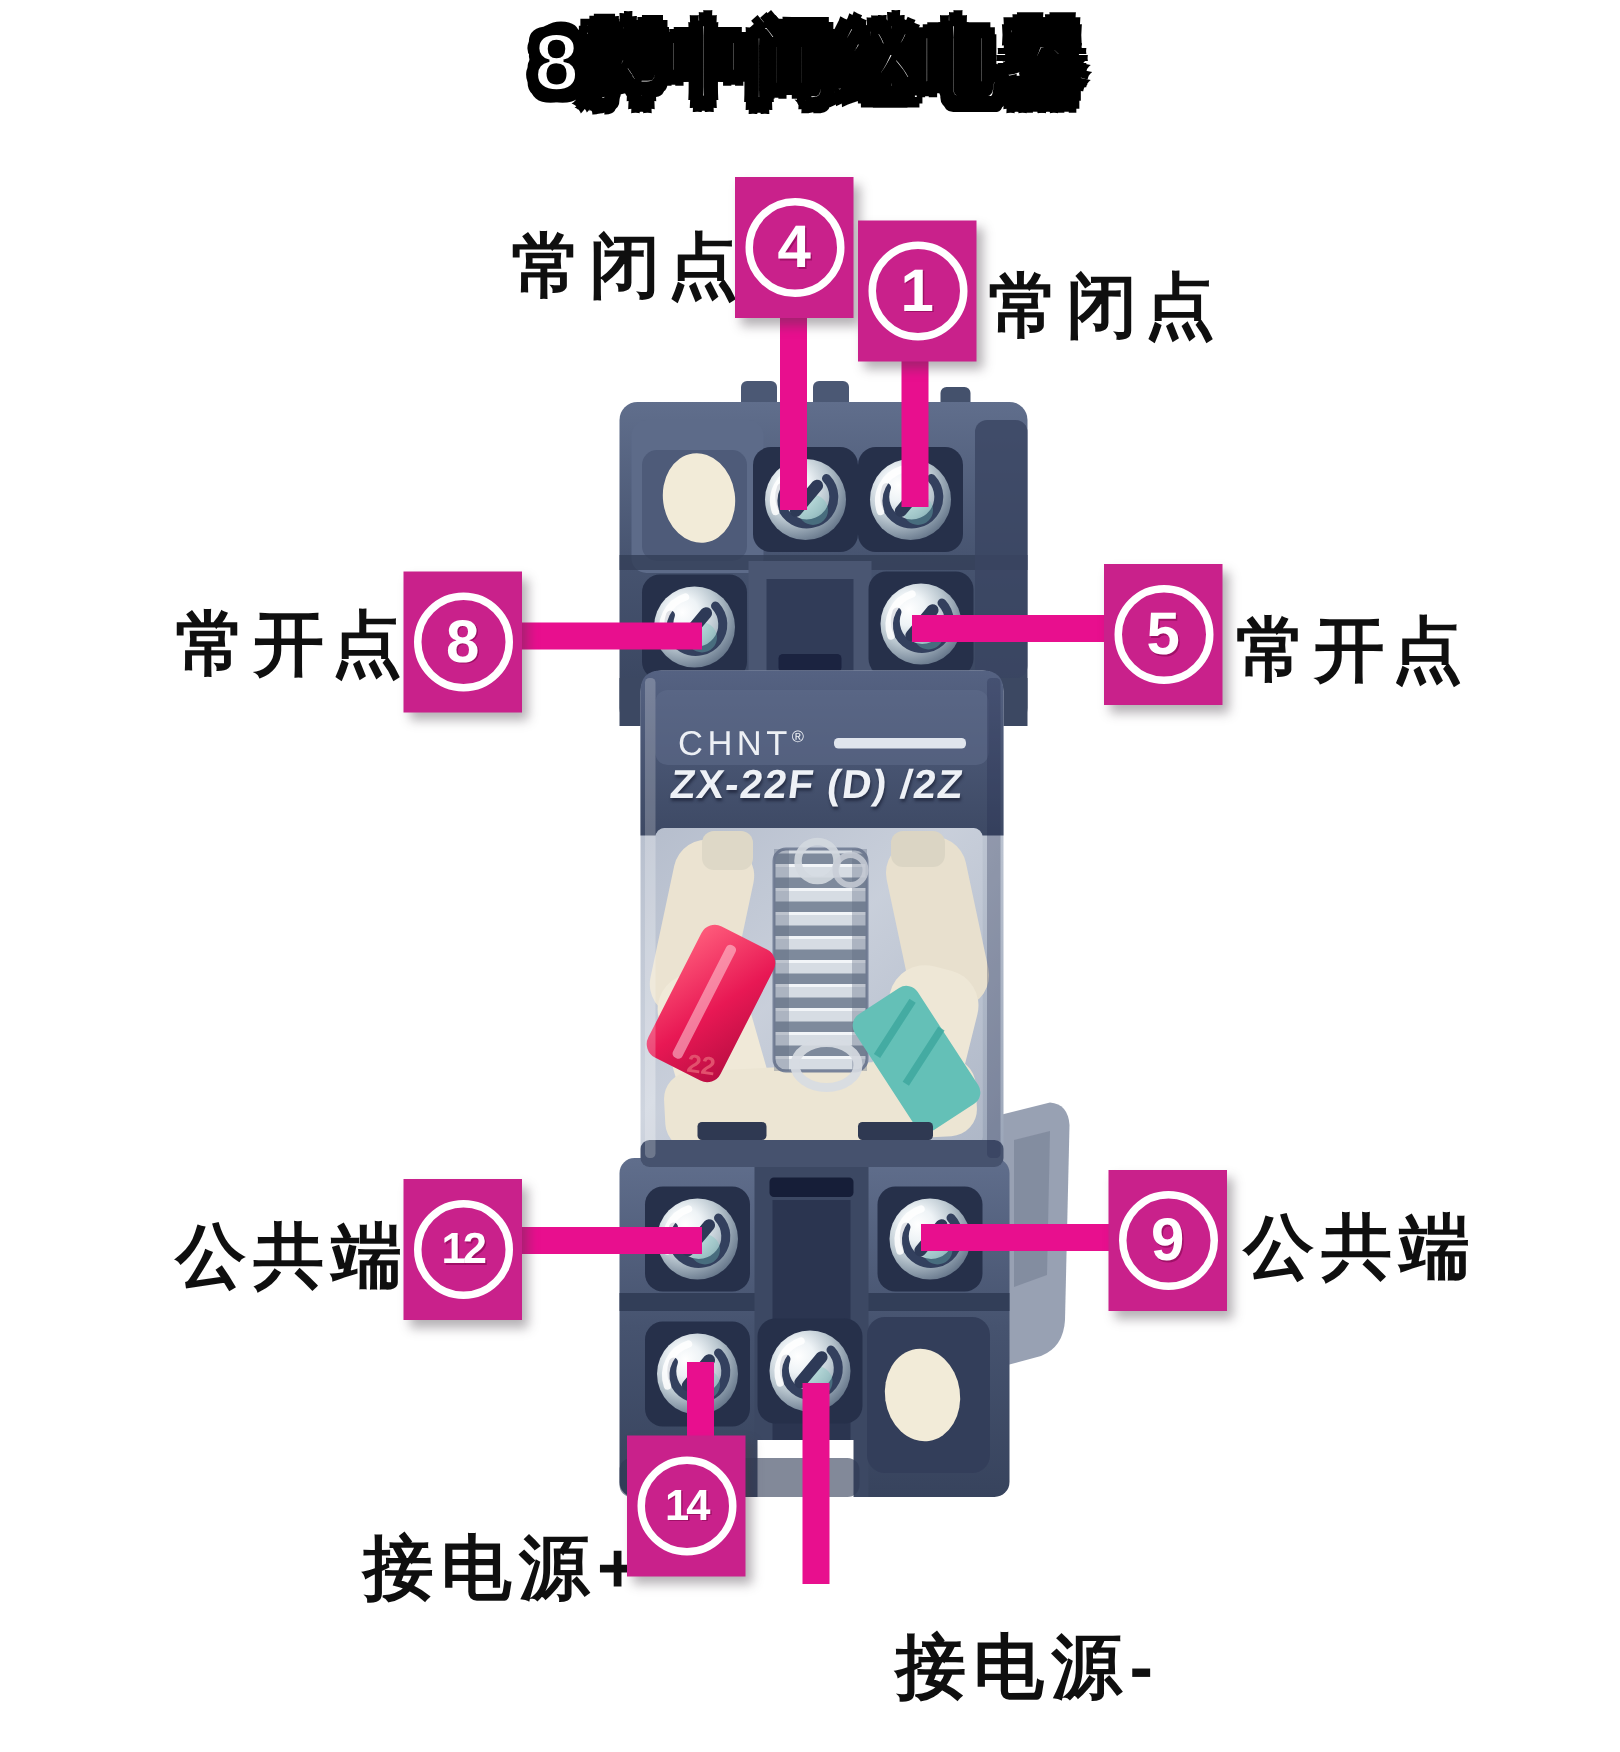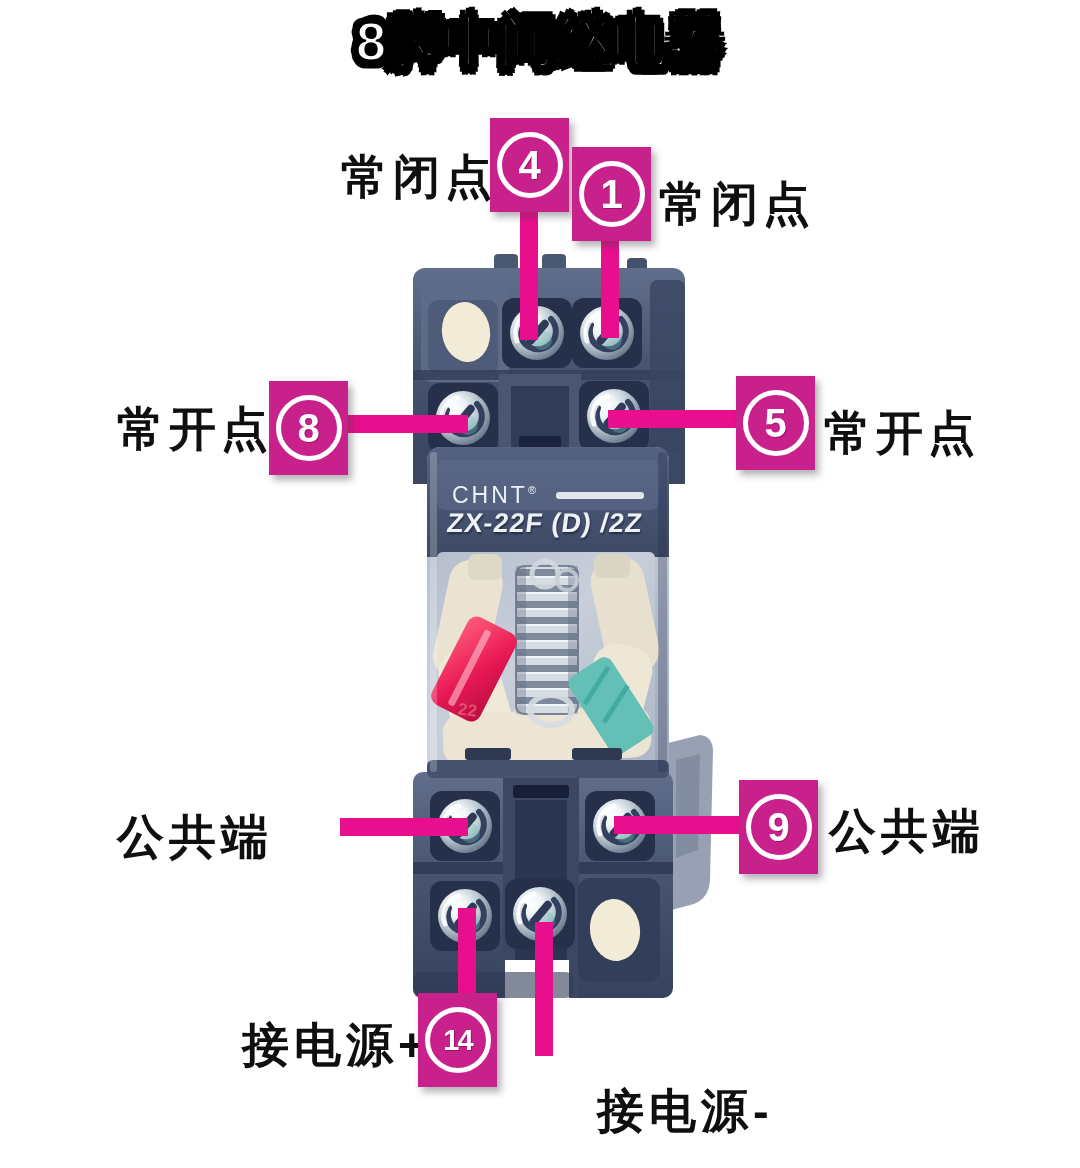--- a/index.html
+++ b/index.html
@@ -206,20 +206,23 @@
     </div>
   <div class="badge" style="left:572px;top:147px">
       <span class="ring">1</span>
     </div>
   <div class="badge" style="left:269px;top:381px">
       <span class="ring">8</span>
     </div>
   <div class="badge" style="left:736px;top:376px">
       <span class="ring">5</span>
     </div>
+  <div class="badge two" style="left:269px;top:786px">
+      <span class="ring">12</span>
+    </div>
   <div class="badge" style="left:739px;top:780px">
       <span class="ring">9</span>
     </div>
-  <div class="badge two" style="left:418px;top:993px">
+  <div class="badge two" style="left:418px;top:957px">
       <span class="ring">14</span>
     </div>
 
 </div>
 
 </body></html>

